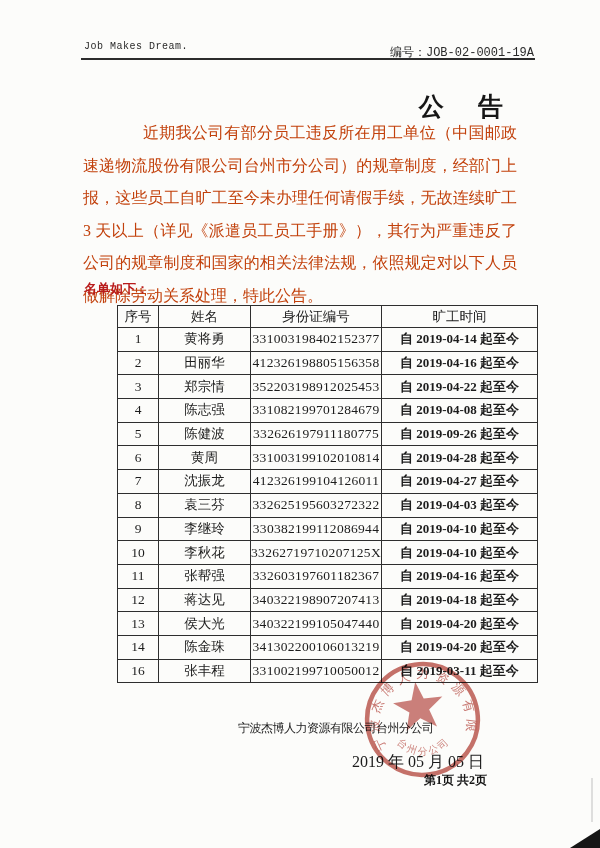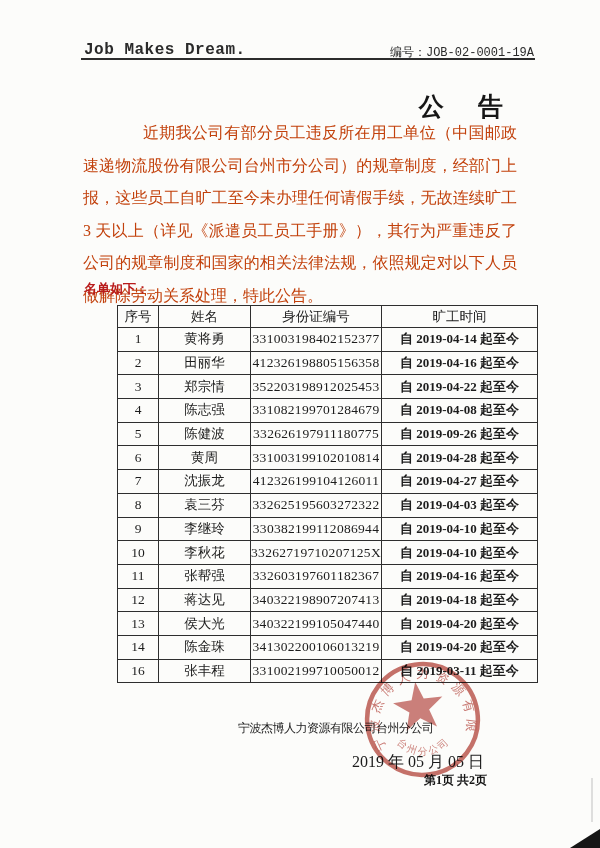--- a/index.html
+++ b/index.html
@@ -9,21 +9,21 @@
     font-family:"Liberation Serif","DejaVu Serif",serif;
   }
   .page{
     position:relative;width:600px;height:848px;
     background:#fcfcfa;overflow:hidden;color:#1e1e1e;
   }
   
   .slogan{
     position:absolute;left:84px;top:41px;
     font-family:"Liberation Mono","DejaVu Sans Mono",monospace;
-    font-size:16px;font-weight:bold;color:#2a2a2a;letter-spacing:0.5px;
+    font-size:10px;font-weight:normal;color:#2a2a2a;letter-spacing:0.5px;
   }
   .doc-no{
     position:absolute;right:66px;top:44px;
     font-size:12px;color:#2a2a2a;
     font-family:"Liberation Mono","DejaVu Sans Mono",monospace;
   }
   .doc-no .cn{font-family:"Liberation Serif",serif;}
   .header-rule{
     position:absolute;left:81px;top:58px;width:454px;height:2px;
     background:#2c2c2c;

